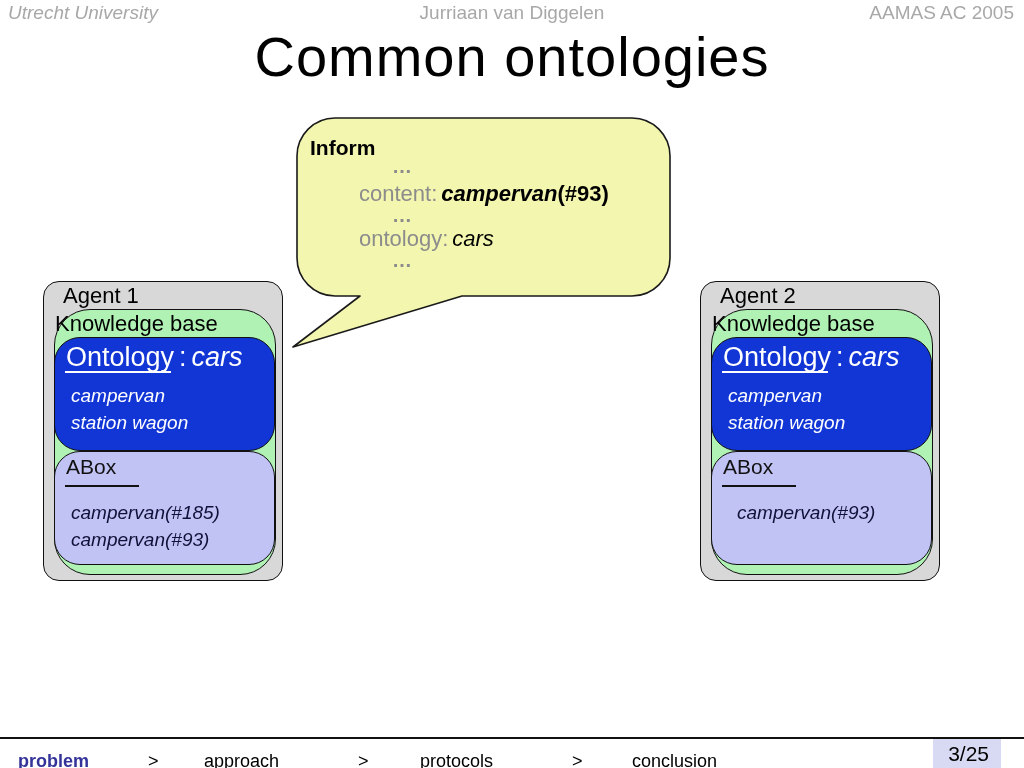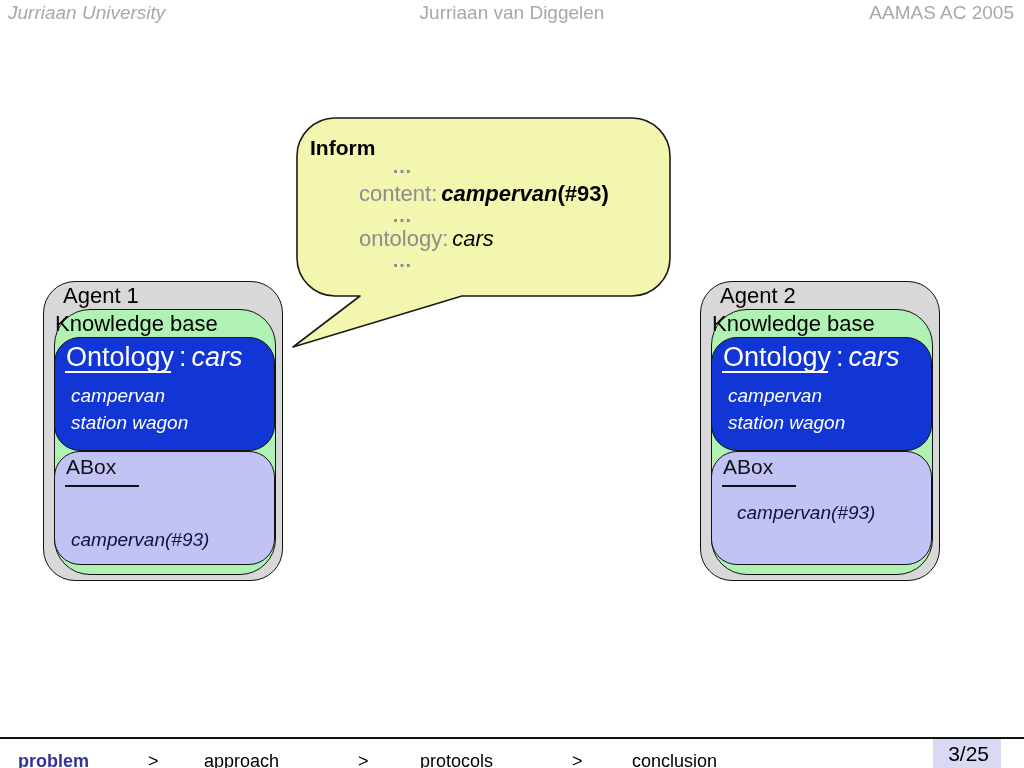--- a/index.html
+++ b/index.html
@@ -25,21 +25,21 @@
   .d2{left:392px;top:204px;}
   .d3{left:392px;top:249px;}
   .b-line{font-size:22px;color:var(--muted-text,#8c8c8c);}
   .l-content{left:359px;top:181px;}
   .l-ontology{left:359px;top:226px;}
   .b-strong{font-weight:bold;font-style:italic;color:#000;margin-left:4px;}
   .b-ref{font-weight:bold;color:#000;}
   .b-ital{font-style:italic;color:#000;margin-left:4px;}
   
   .agent{position:absolute;top:281px;width:240px;height:300px;
-    background:var(--agent-fill,#d8d8d8);border:1.6px solid #111;border-radius:32px;box-sizing:border-box;}
+    background:var(--agent-fill,#d8d8d8);border:1.6px solid #111;border-radius:16px;box-sizing:border-box;}
   .a1{left:43px;}
   .a2{left:700px;}
   .agent-label{position:absolute;left:19px;top:1px;font-size:22px;color:#000;white-space:nowrap;}
   .kb{position:absolute;left:10px;top:27px;width:222px;height:266px;
     background:var(--kb-fill,#b0f2b4);border:1.5px solid #111;border-radius:36px;box-sizing:border-box;}
   .kb-label{position:absolute;left:0;right:0;top:1px;text-align:left;font-size:22px;color:#000;white-space:nowrap;}
   .onto{position:absolute;left:-1px;top:27px;width:221px;height:114px;
     background:var(--ontology-fill,#1236d6);border:1.5px solid #111;border-radius:26px;box-sizing:border-box;}
   .onto-title{position:absolute;left:11px;top:4px;font-size:27px;color:#fff;white-space:nowrap;}
   .onto-sep{margin:0 5px;}
@@ -66,25 +66,26 @@
   .nav .active{font-weight:bold;color:var(--accent-nav,#333399);}
   .n1{left:18px;} .s1{left:148px;} .n2{left:204px;} .s2{left:358px;}
   .n3{left:420px;} .s3{left:572px;} .n4{left:632px;}
 </style>
 </head>
 <body>
 
 <div class="slide">
 
   <div class="hdr">
-    <span class="hdr-l">Jurriaan University</span>
+    <span class="hdr-l">Utrecht University</span>
     <span class="hdr-c">Jurriaan van Diggelen</span>
     <span class="hdr-r">AAMAS AC 2005</span>
   </div>
 
+  <h1 class="title">Common ontologies</h1>
 
   <svg class="bubble-svg" viewBox="0 0 1024 768" aria-hidden="true">
     <path class="bubble-path" d="M 335 118 H 632 A 38 38 0 0 1 670 156 V 258 A 38 38 0 0 1 632 296 H 462 L 293 347 L 360 296 H 335 A 38 38 0 0 1 297 258 V 156 A 38 38 0 0 1 335 118 Z"></path>
   </svg>
 
   <div class="bubble-text">
     <div class="b-title">Inform</div>
     <div class="b-dots d1">…</div>
     <div class="b-line l-content">
       <span class="b-muted">content:</span><span class="b-strong">campervan</span><span class="b-ref">(#93)</span>
@@ -104,20 +105,21 @@
         <div class="onto-title">
           <span class="onto-word">Ontology</span><span class="onto-sep">:</span><span class="onto-name">cars</span>
         </div>
         <div class="uline onto-uline"></div>
         <div class="term t1">campervan</div>
         <div class="term t2">station wagon</div>
       </div>
       <div class="abox">
         <div class="abox-label">ABox</div>
         <div class="uline abox-uline"></div>
+        <div class="entry e1">campervan(#185)</div>
         <div class="entry e2">campervan(#93)</div>
       </div>
     </div>
   </div>
 
   <div class="agent a2">
     <div class="agent-label">Agent 2</div>
     <div class="kb">
       <div class="kb-label">Knowledge base</div>
       <div class="onto">

